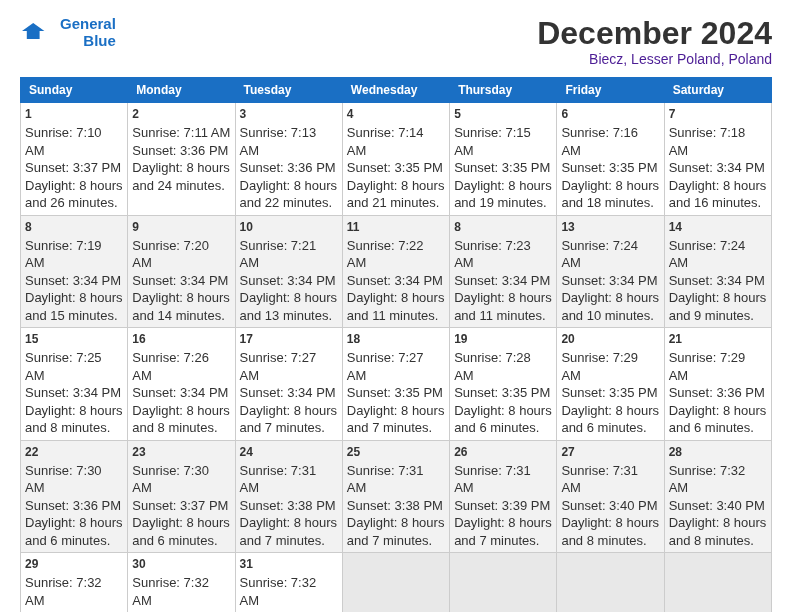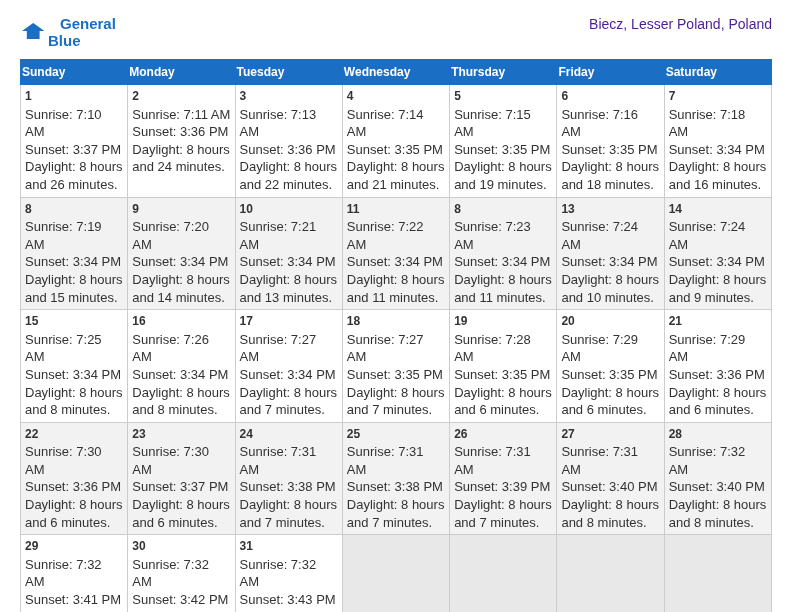--- a/index.html
+++ b/index.html
@@ -51,21 +51,21 @@
       border: 1px solid #ccc;
       border-collapse: collapse;
       width: 100%;
       table-layout: fixed;
     }
     .calendar th {
       background: #1a6fc4;
       color: #fff;
       font-size: 12px;
       font-weight: bold;
-      padding: 5px 1px;
+      padding: 5px 8px;
       text-align: left;
       border: 1px solid #1a6fc4;
     }
     .calendar td {
       vertical-align: top;
       font-size: 9.5px;
       color: #333;
       border: 1px solid #ccc;
       padding: 3px 4px;
       line-height: 1.4;
@@ -96,24 +96,25 @@
     <div class="logo">
       <div>
         <svg class="logo-icon" viewBox="0 0 30 24">
           <polygon points="14,2 28,12 22,12 22,22 6,22 6,12 0,12" fill="#1a6fc4"></polygon>
         </svg>
       </div>
       <div>
         <div style="font-size:15px;font-weight:bold;color:#333;line-height:1.1;margin-left:12px;">
           <span style="color:#1a6fc4">General</span>
         </div>
-        <div style="font-size:15px;font-weight:bold;color:#1a6fc4;line-height:1.1;">Blue</div>
+        <div style="font-size:15px;font-weight:bold;color:#1a6fc4;line-height:1.1;text-align:right;">Blue</div>
       </div>
     </div>
     <div class="title-block">
+      <div class="main-title">December 2024</div>
       <div class="subtitle">Biecz, Lesser Poland, Poland</div>
     </div>
   </div>
 
   <table class="calendar">
     <thead>
       <tr id="cal-header-row">
           <th>Sunday</th>
           <th>Monday</th>
           <th>Tuesday</th>

